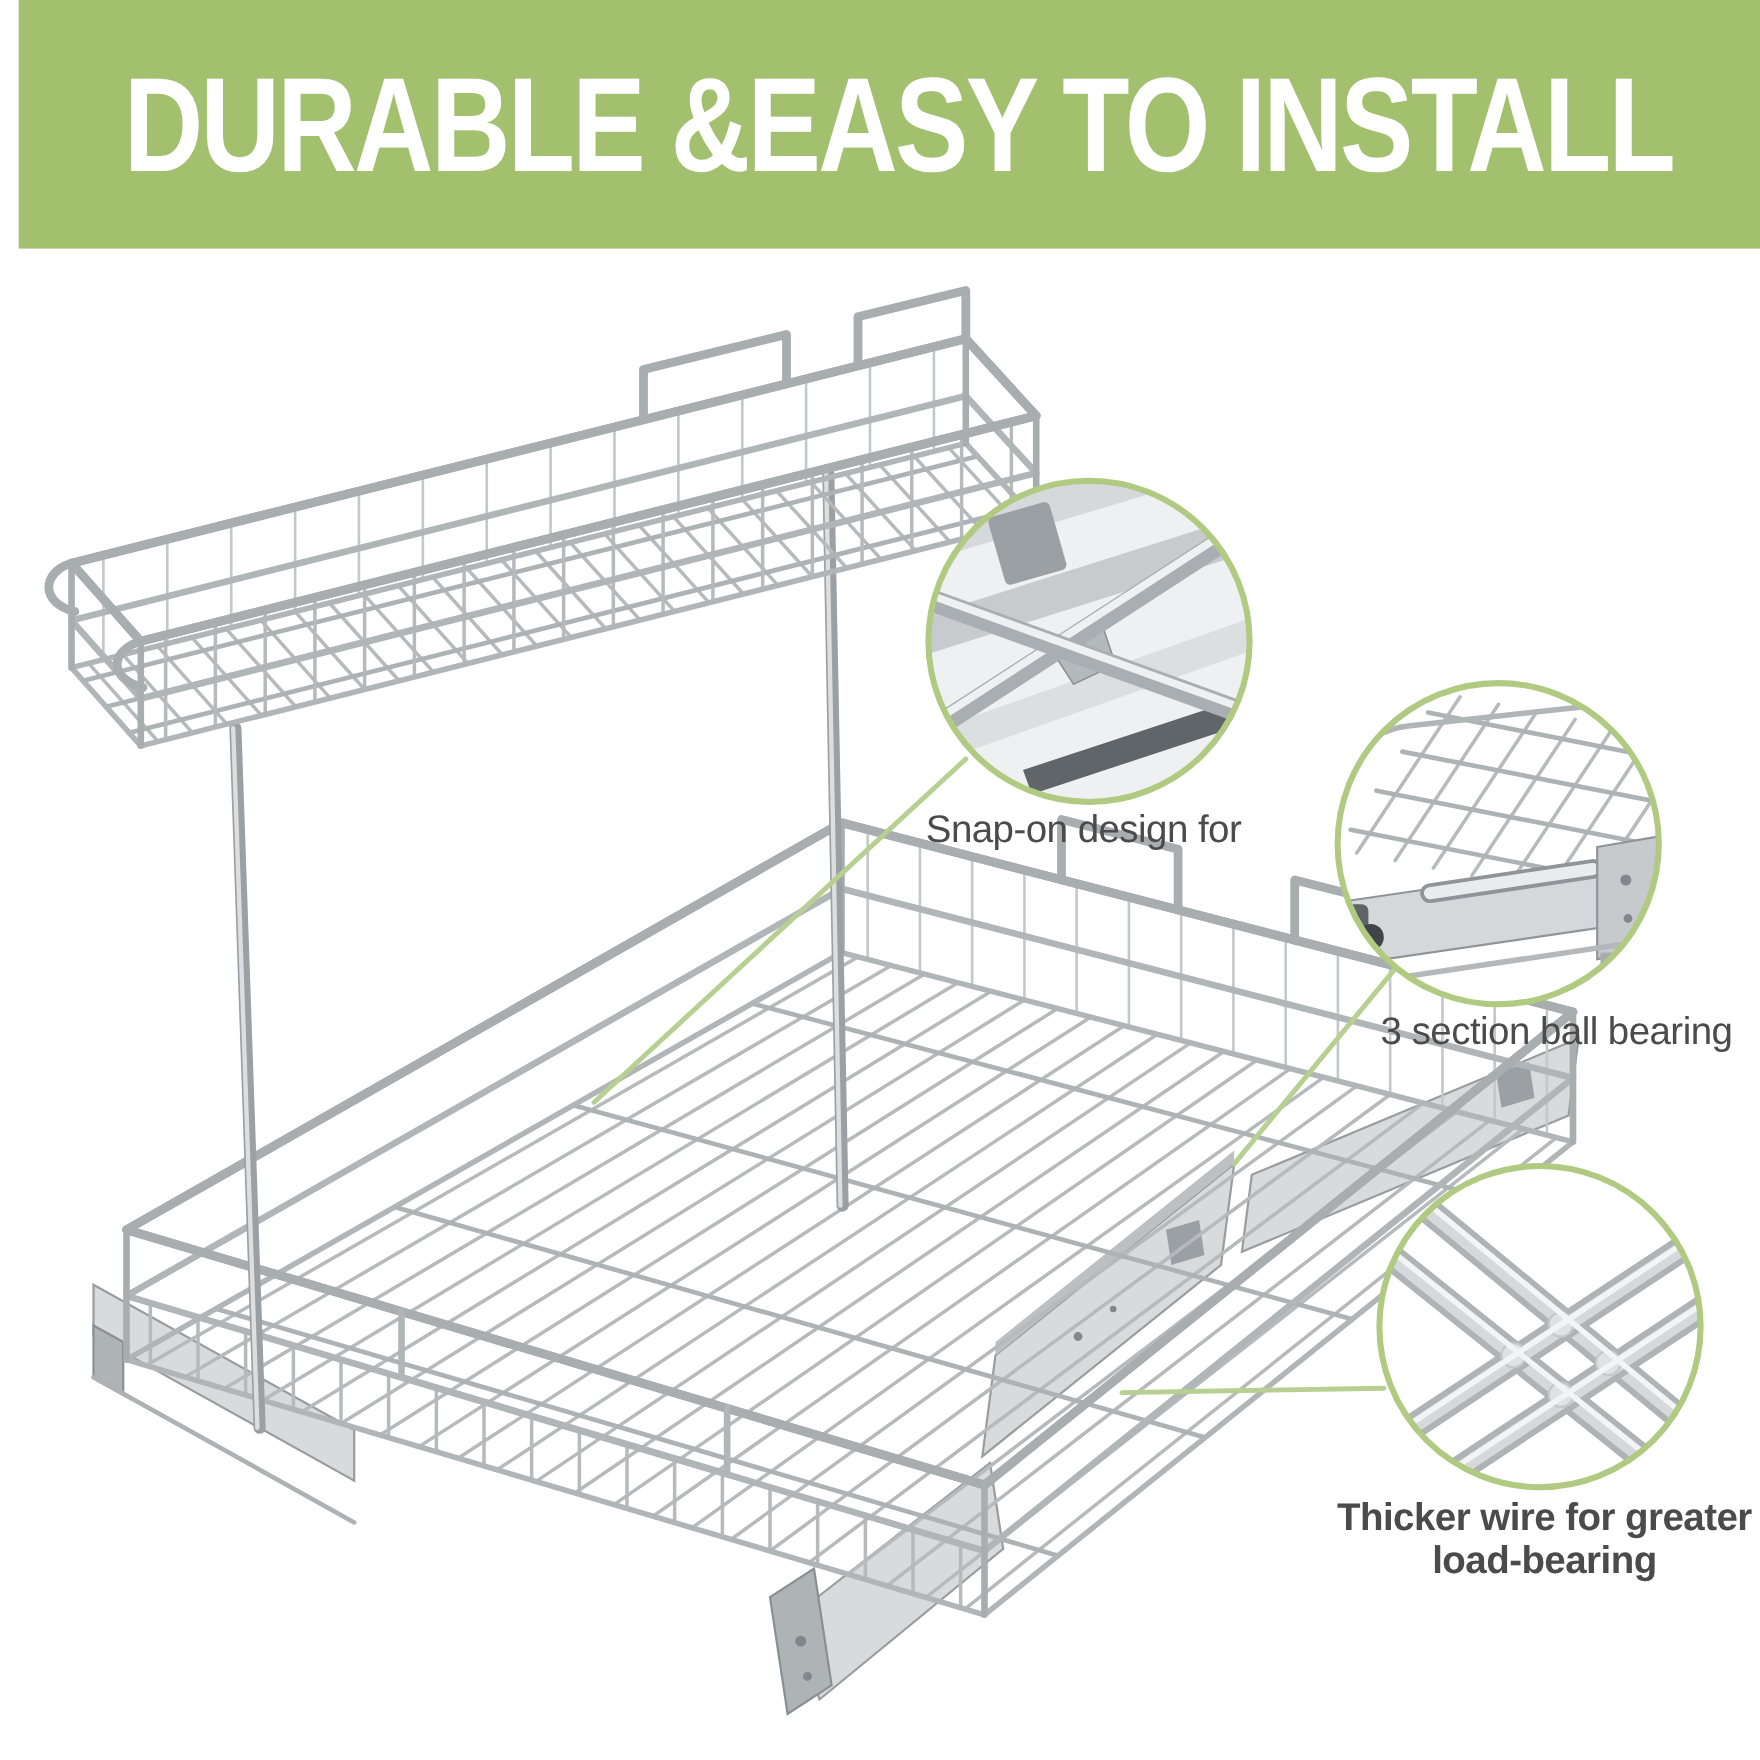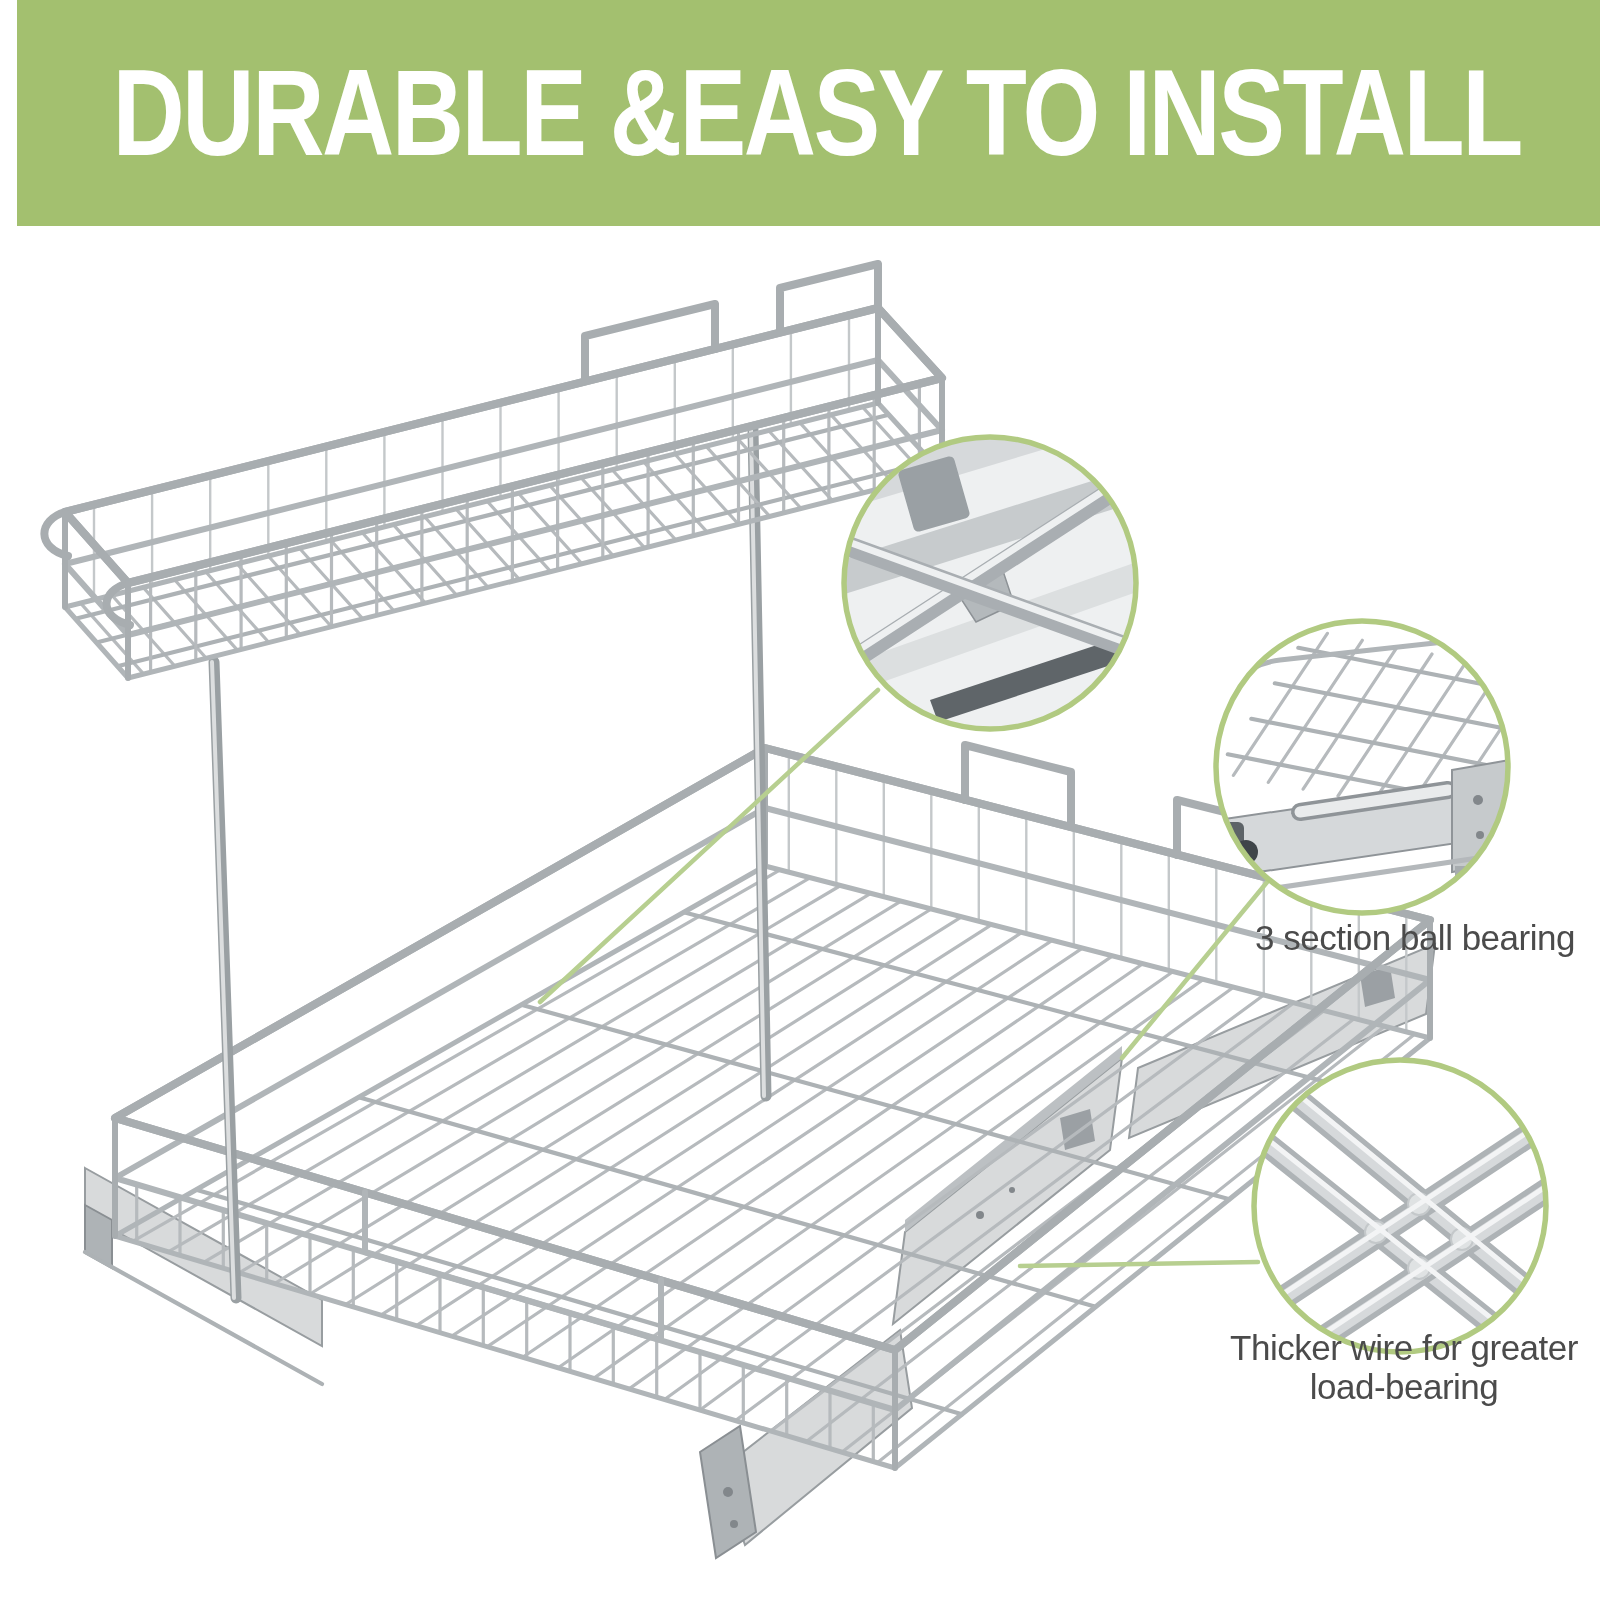--- a/index.html
+++ b/index.html
@@ -21,21 +21,21 @@
     transform-origin:center;
   }
   #scene{position:absolute;left:0;top:0;width:1600px;height:1600px;}
   .callout-label{
     position:absolute;text-align:center;
     color:var(--callout_text,#4b4b4b);
     font-size:35px;line-height:39px;letter-spacing:-0.5px;
   }
   .lbl-1{left:770px;top:734px;width:430px;}
   .lbl-2{left:1219px;top:918px;width:392px;}
-  .lbl-3{left:1212px;top:1328px;width:384px;}
+  .lbl-3{left:1212px;top:1360px;width:384px;font-weight:bold;}
 
   
   .rail{fill:none;stroke:#a8adb0;stroke-width:8;stroke-linejoin:round;stroke-linecap:round;}
   .rail.mid{stroke-width:6;stroke:#b0b5b8;}
   .rail.thin{stroke-width:5;stroke:#b0b5b8;}
   .rail.post{stroke-width:6;}
   .rail-hi{fill:none;stroke:#e6e8e9;stroke-width:2.5;stroke-linejoin:round;stroke-linecap:round;}
   .wire{stroke:#b6babd;stroke-width:3.2;stroke-linecap:round;fill:none;}
   .wire-long{stroke:#adb2b5;stroke-width:4.2;stroke-linecap:round;fill:none;}
   .wire-thin{stroke:#c4c8ca;stroke-width:2.4;fill:none;}
@@ -326,20 +326,21 @@
       <line class="tube-hi" x1="1262" y1="1308" x2="1552" y2="1116"></line>
       <line class="tube-hi" x1="1296" y1="1352" x2="1556" y2="1180"></line>
       <line class="tube-hi" x1="1288" y1="1086" x2="1538" y2="1292"></line>
       <line class="tube-hi" x1="1256" y1="1130" x2="1506" y2="1330"></line>
     </g>
     <circle class="ring" cx="1400" cy="1206" r="146"></circle>
   </g>
 </svg>
 
 <div class="callout-label lbl-1">
+  <div>Snap-on design for</div>
 </div>
 <div class="callout-label lbl-2">
   <div>3 section ball bearing</div>
 </div>
 <div class="callout-label lbl-3">
   <div>Thicker wire for greater</div>
   <div>load-bearing</div>
 </div>
 
 </body></html>

